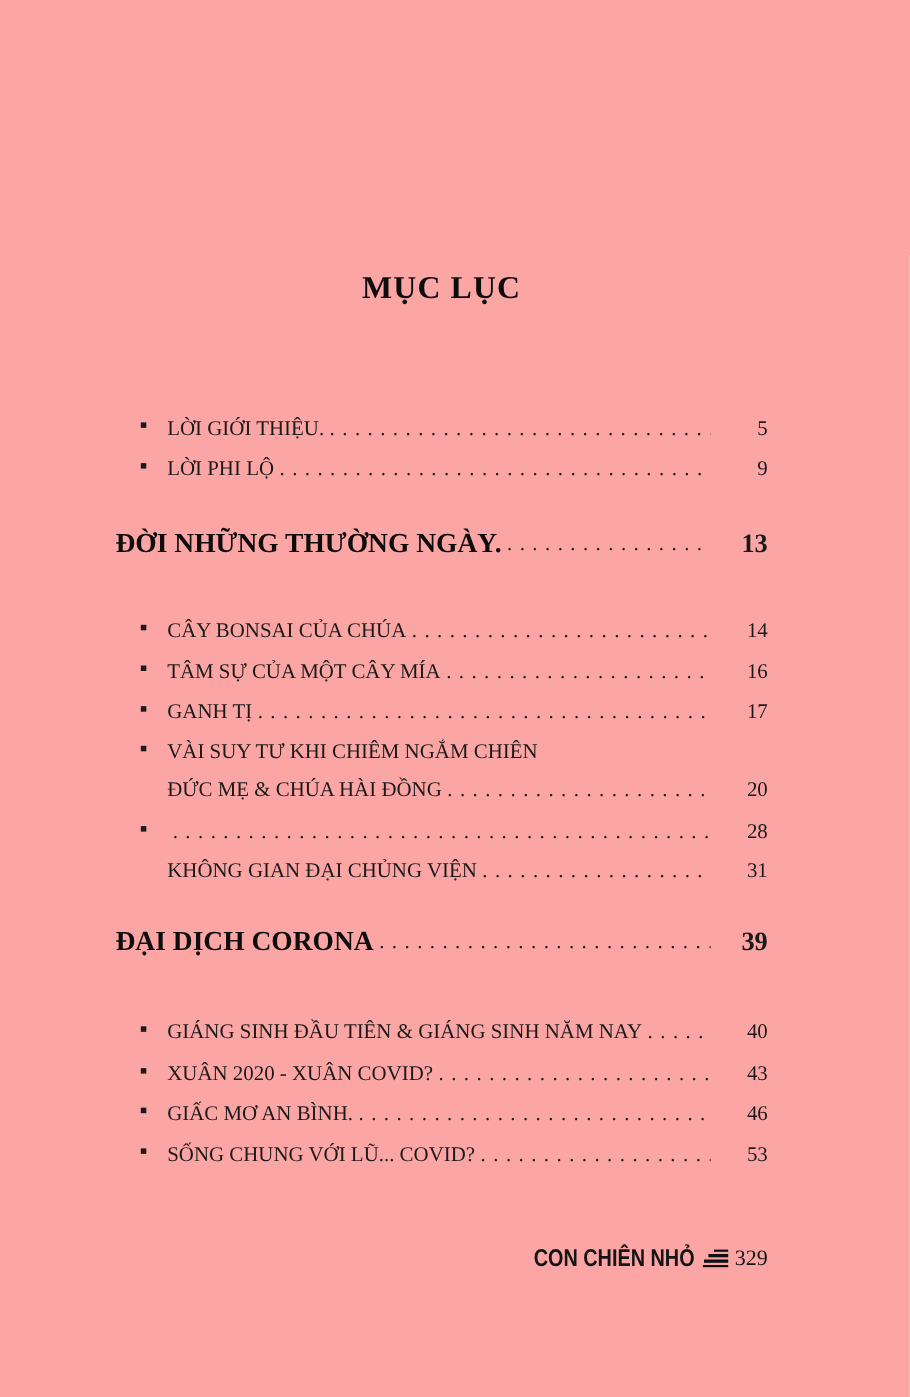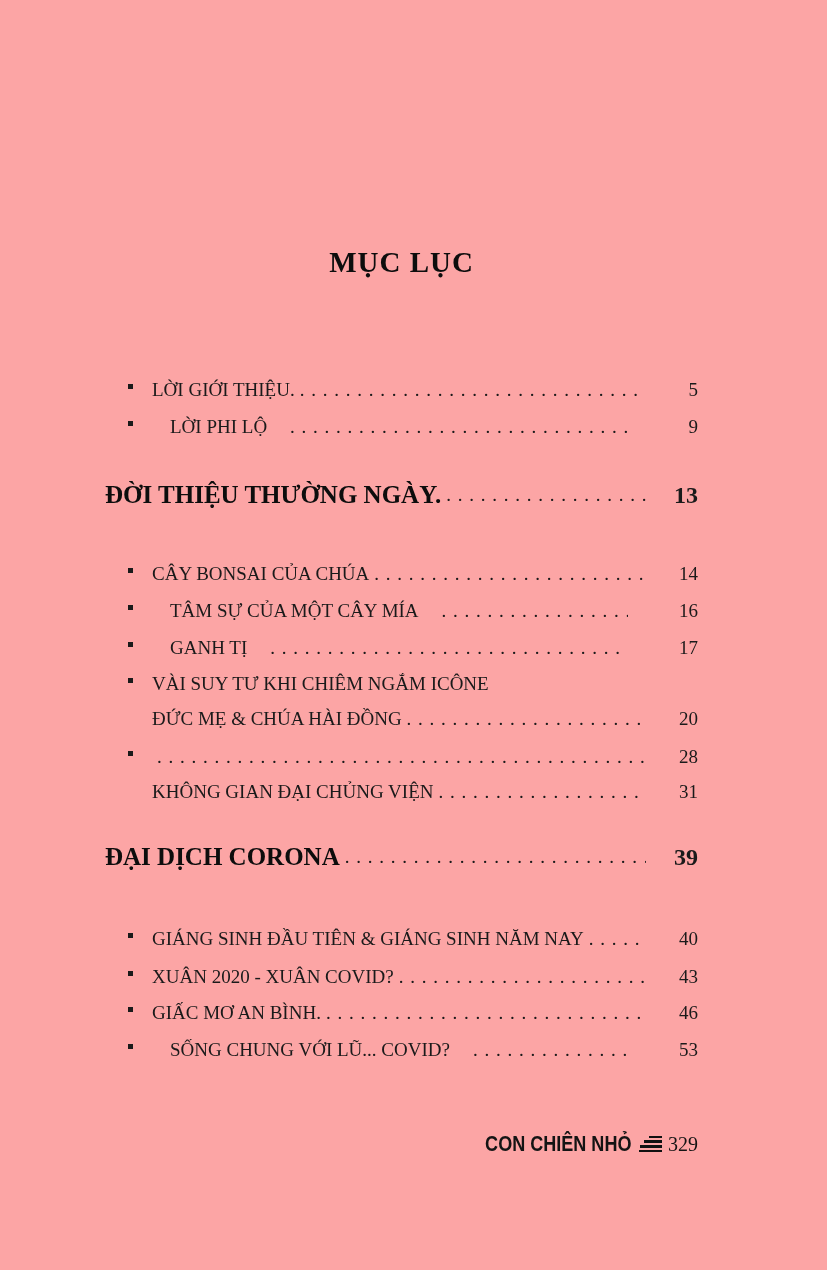--- a/index.html
+++ b/index.html
@@ -70,21 +70,21 @@
   .heading {
     font-weight: bold;
     font-size: 25px;
     line-height: 30px;
     color: #0d0d0d;
   }
   .heading .pg { font-size: 24px; font-weight: bold; color: #1a1a1a; }
   .heading .leader { font-weight: normal; }
   .line2 { padding-left: 47px; }
   
-  .mt13 { margin-top: 13px; gap: 18px; }
+  .mt13 { margin-top: 13px; }
   .mt12 { margin-top: 12px; }
   .mt14 { margin-top: 14px; }
   .mt11 { margin-top: 11px; }
   .mt41 { margin-top: 41px; }
   .mt52 { margin-top: 52px; }
   .mt38 { margin-top: 38px; }
   .mt55 { margin-top: 55px; }
   .footer {
     position: absolute;
     top: 1131px;
@@ -142,21 +142,21 @@
       <span class="pg">5</span>
     </div>
     <div class="row mt13">
       <span class="bullet"></span>
       <span class="txt">LỜI PHI LỘ</span>
       <span class="leader"></span>
       <span class="pg">9</span>
     </div>
 
     <div class="row heading mt41">
-      <span class="txt">ĐỜI THIỆU THƯỜNG NGÀY.</span>
+      <span class="txt">ĐỜI NHỮNG THƯỜNG NGÀY.</span>
       <span class="leader"></span>
       <span class="pg">13</span>
     </div>
 
     <div class="row mt52">
       <span class="bullet"></span>
       <span class="txt">CÂY BONSAI CỦA CHÚA</span>
       <span class="leader"></span>
       <span class="pg">14</span>
     </div>
@@ -169,21 +169,21 @@
     <div class="row mt13">
       <span class="bullet"></span>
       <span class="txt">GANH TỊ</span>
       <span class="leader"></span>
       <span class="pg">17</span>
     </div>
 
     <div>
       <div class="row mt12">
         <span class="bullet"></span>
-        <span class="txt">VÀI SUY TƯ KHI CHIÊM NGẮM ICÔNE</span>
+        <span class="txt">VÀI SUY TƯ KHI CHIÊM NGẮM CHIÊN</span>
       </div>
       <div class="row line2 mt11">
         <span class="txt">ĐỨC MẸ &amp; CHÚA HÀI ĐỒNG</span>
         <span class="leader"></span>
         <span class="pg">20</span>
       </div>
     </div>
 
     <div class="row mt14">
       <span class="bullet"></span>

